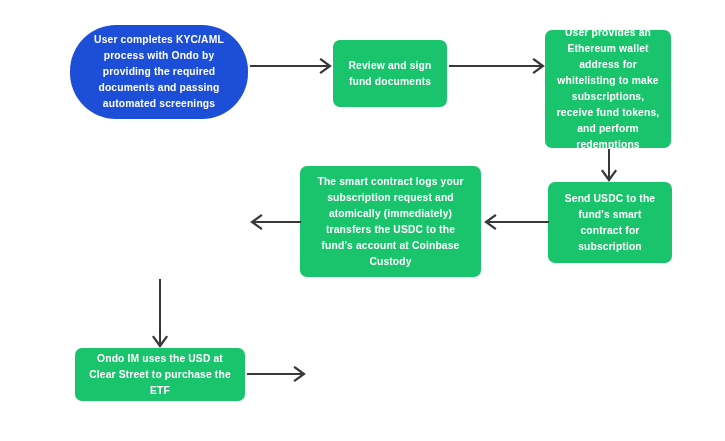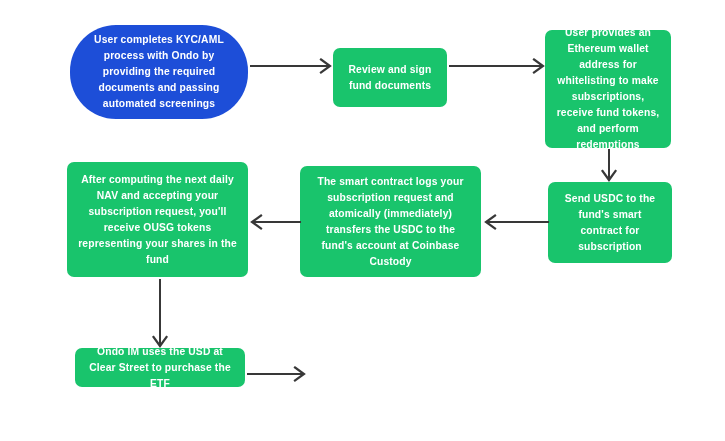--- a/index.html
+++ b/index.html
@@ -67,41 +67,38 @@
 </style>
 </head>
 <body>
 
 <div id="canvas">
 
   <div class="node node-blue" style="left:70px; top:25px; width:178px; height:94px;">
     <span class="node-text">User completes KYC/AML process with Ondo by providing the required documents and passing automated screenings</span>
   </div>
 
-  <div class="node node-green" style="left:333px; top:40px; width:114px; height:59px;margin-top:8px;">
+  <div class="node node-green" style="left:333px; top:40px; width:114px; height:67px;">
     <span class="node-text">Review and sign fund documents</span>
   </div>
 
   <div class="node node-green" style="left:545px; top:30px; width:126px; height:118px;">
     <span class="node-text">User provides an Ethereum wallet address for whitelisting to make subscriptions, receive fund tokens, and perform redemptions</span>
   </div>
 
   <div class="node node-green" style="left:548px; top:182px; width:124px; height:81px;">
     <span class="node-text">Send USDC to the fund's smart contract for subscription</span>
   </div>
 
   <div class="node node-green" style="left:300px; top:166px; width:181px; height:111px;">
     <span class="node-text">The smart contract logs your subscription request and atomically (immediately) transfers the USDC to the fund's account at Coinbase Custody</span>
   </div>
 
-  <div class="node node-green" style="left:67px; top:162px; width:181px; height:115px;">
-    <span class="node-text">After computing the next daily NAV and accepting your subscription request, you'll receive OUSG tokens representing your shares in the fund</span>
-  </div>
 
-  <div class="node node-green" style="left:75px; top:348px; width:170px; height:39px;">
+  <div class="node node-green" style="left:75px; top:348px; width:170px; height:53px;">
     <span class="node-text">Ondo IM uses the USD at Clear Street to purchase the ETF</span>
   </div>
 
 
   <div class="arrow" style="left:250px; top:58px; width:84px; height:16px;">
     <svg width="84" height="16" viewBox="0 0 84 16">
       <line class="arrow-line" x1="0" y1="8" x2="80" y2="8"></line>
       <polyline class="arrow-head" points="71,1.5 80,8 71,14.5"></polyline>
     </svg>
   </div>

